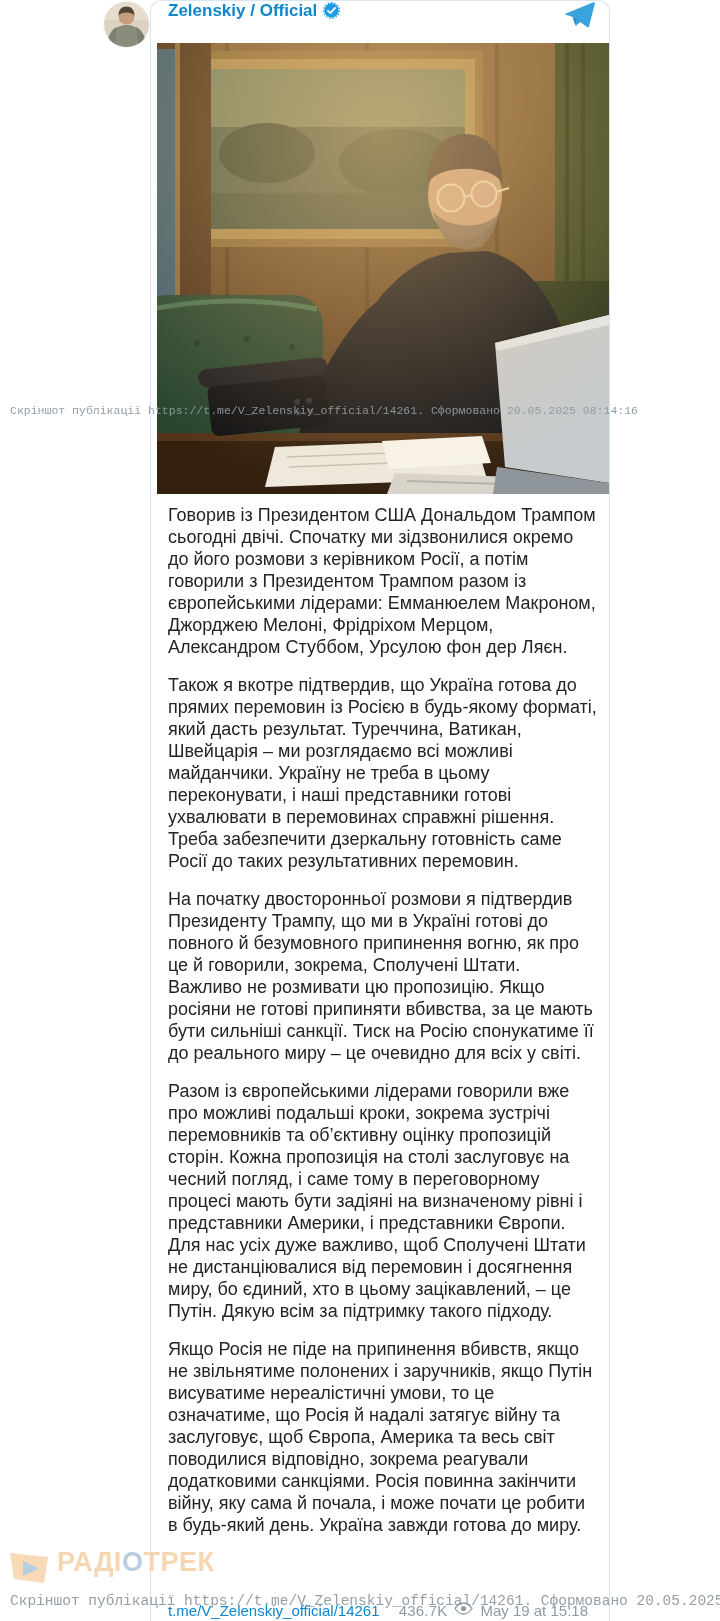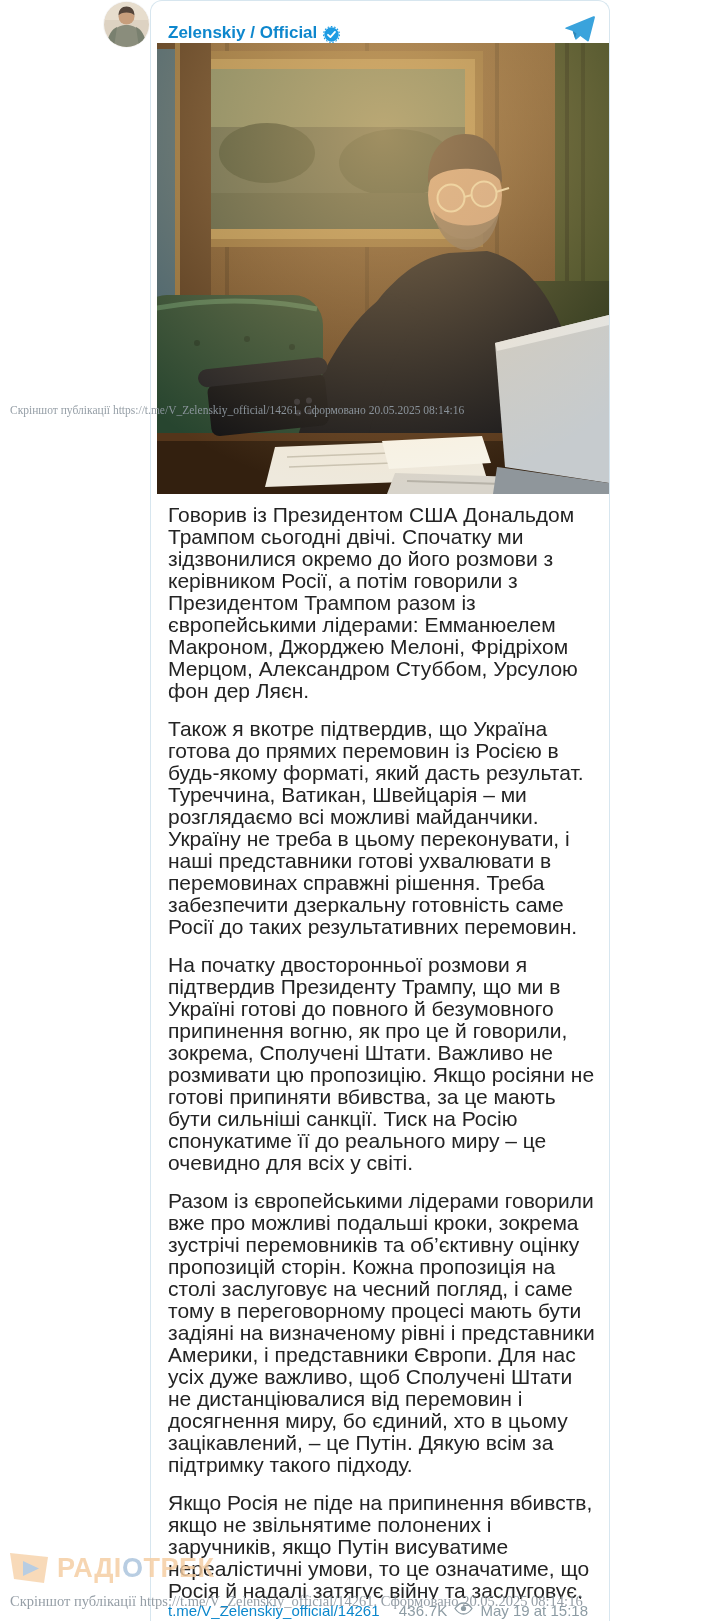--- a/index.html
+++ b/index.html
@@ -8,55 +8,55 @@
     background:#ffffff;
     font-family:"Liberation Sans","DejaVu Sans",sans-serif;
   }
   .card{
     position:absolute;left:150px;top:0;width:460px;height:1621px;
     background:#fff;border:1px solid #d7e6ef;border-bottom:none;
     border-radius:12px 12px 0 0;box-sizing:border-box;
   }
   .card-header{
     position:absolute;top:0;left:0;right:0;height:42px;
-    display:flex;align-items:flex-end;padding:0 14px 0 17px;box-sizing:border-box;gap:6px;
+    display:flex;align-items:flex-start;padding:0 14px 0 17px;box-sizing:border-box;gap:6px;
   }
   .channel-title{
     font-size:17px;font-weight:bold;color:#0e87cd;white-space:nowrap;cursor:pointer;
   }
   .badge{flex:0 0 auto;margin-top:1px;}
   .plane{margin-left:auto;cursor:pointer;}
   .avatar{
     position:absolute;left:104px;top:2px;width:45px;height:45px;border-radius:50%;
     overflow:hidden;cursor:pointer;box-shadow:0 0 0 1px rgba(0,0,0,0.04);
   }
   .photo{
     position:absolute;top:42px;left:6px;width:452px;height:451px;overflow:hidden;cursor:pointer;
   }
   .message{
     position:absolute;top:503px;left:17px;width:430px;height:1095px;overflow:hidden;
-    font-size:21px;line-height:22px;color:#242424;
+    font-size:18px;line-height:22px;color:#242424;
   }
   .message p{margin:0 0 16px 0;}
   .footer{
     position:absolute;top:1601px;left:17px;right:21px;
     display:flex;align-items:center;font-size:15px;
   }
   .post-link{color:#0b87cc;text-decoration:none;cursor:pointer;white-space:nowrap;}
   .meta{margin-left:auto;display:flex;align-items:flex-start;gap:7px;color:#8d9ca4;}
   .meta .views{letter-spacing:0.2px;}
   .meta .date{cursor:pointer;white-space:nowrap;}
   .wm{
-    position:absolute;font-family:Liberation Serif, serif;
+    position:absolute;font-family:Liberation Mono, monospace;
     color:rgba(143,153,161,0.95);white-space:nowrap;z-index:5;pointer-events:none;
   }
   .wm-top{left:10px;top:404px;font-size:11.5px;}
   .wm-bottom{left:10px;top:1593px;font-size:14.5px;}
   .radiotrek{
-    position:absolute;left:6px;top:1549px;display:flex;align-items:center;gap:5px;
+    position:absolute;left:6px;top:1549px;display:flex;gap:5px;
     z-index:6;opacity:0.82;pointer-events:none;
   }
   .rt-text{
     font-size:27px;font-weight:bold;letter-spacing:0.5px;color:#f5cda1;
     text-transform:uppercase;line-height:1;
   }
   .rt-text .rt-o{color:#a9c3dc;}
 </style>
 </head>
 <body>

